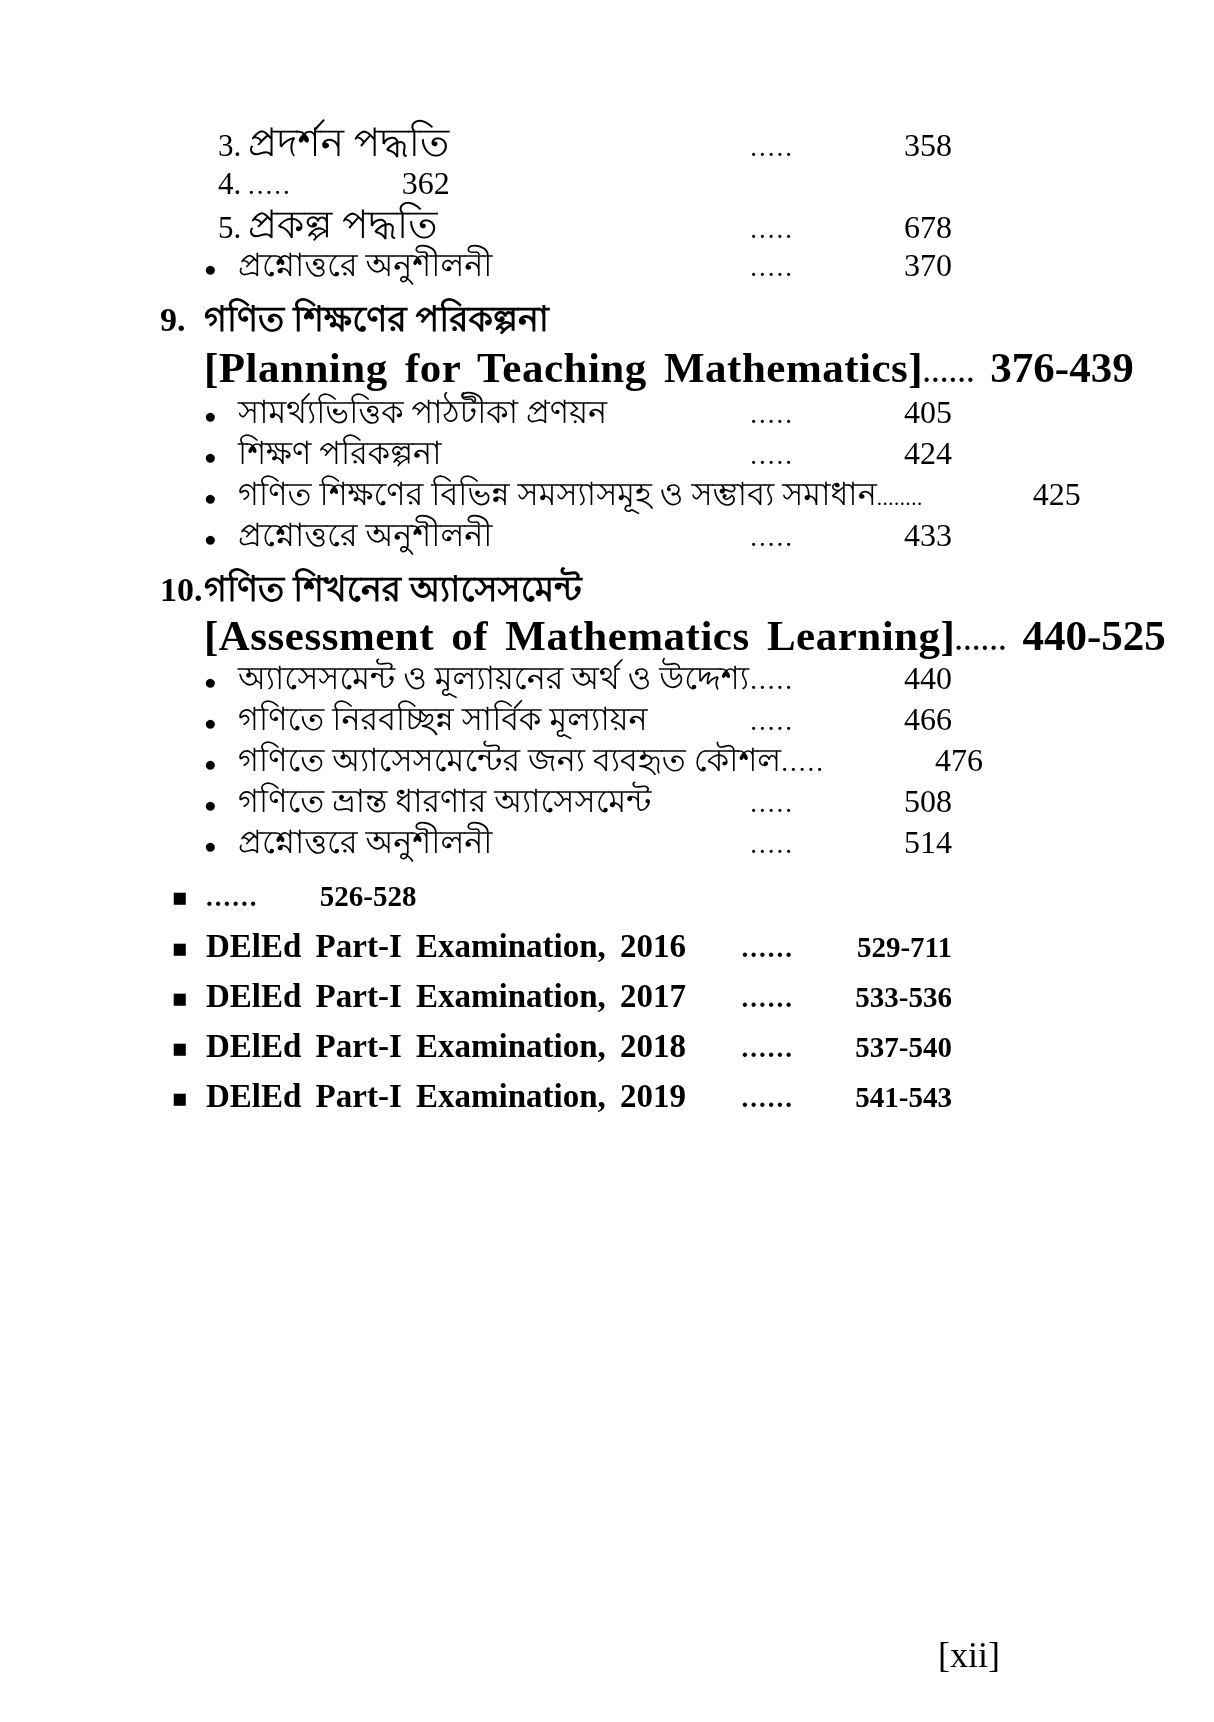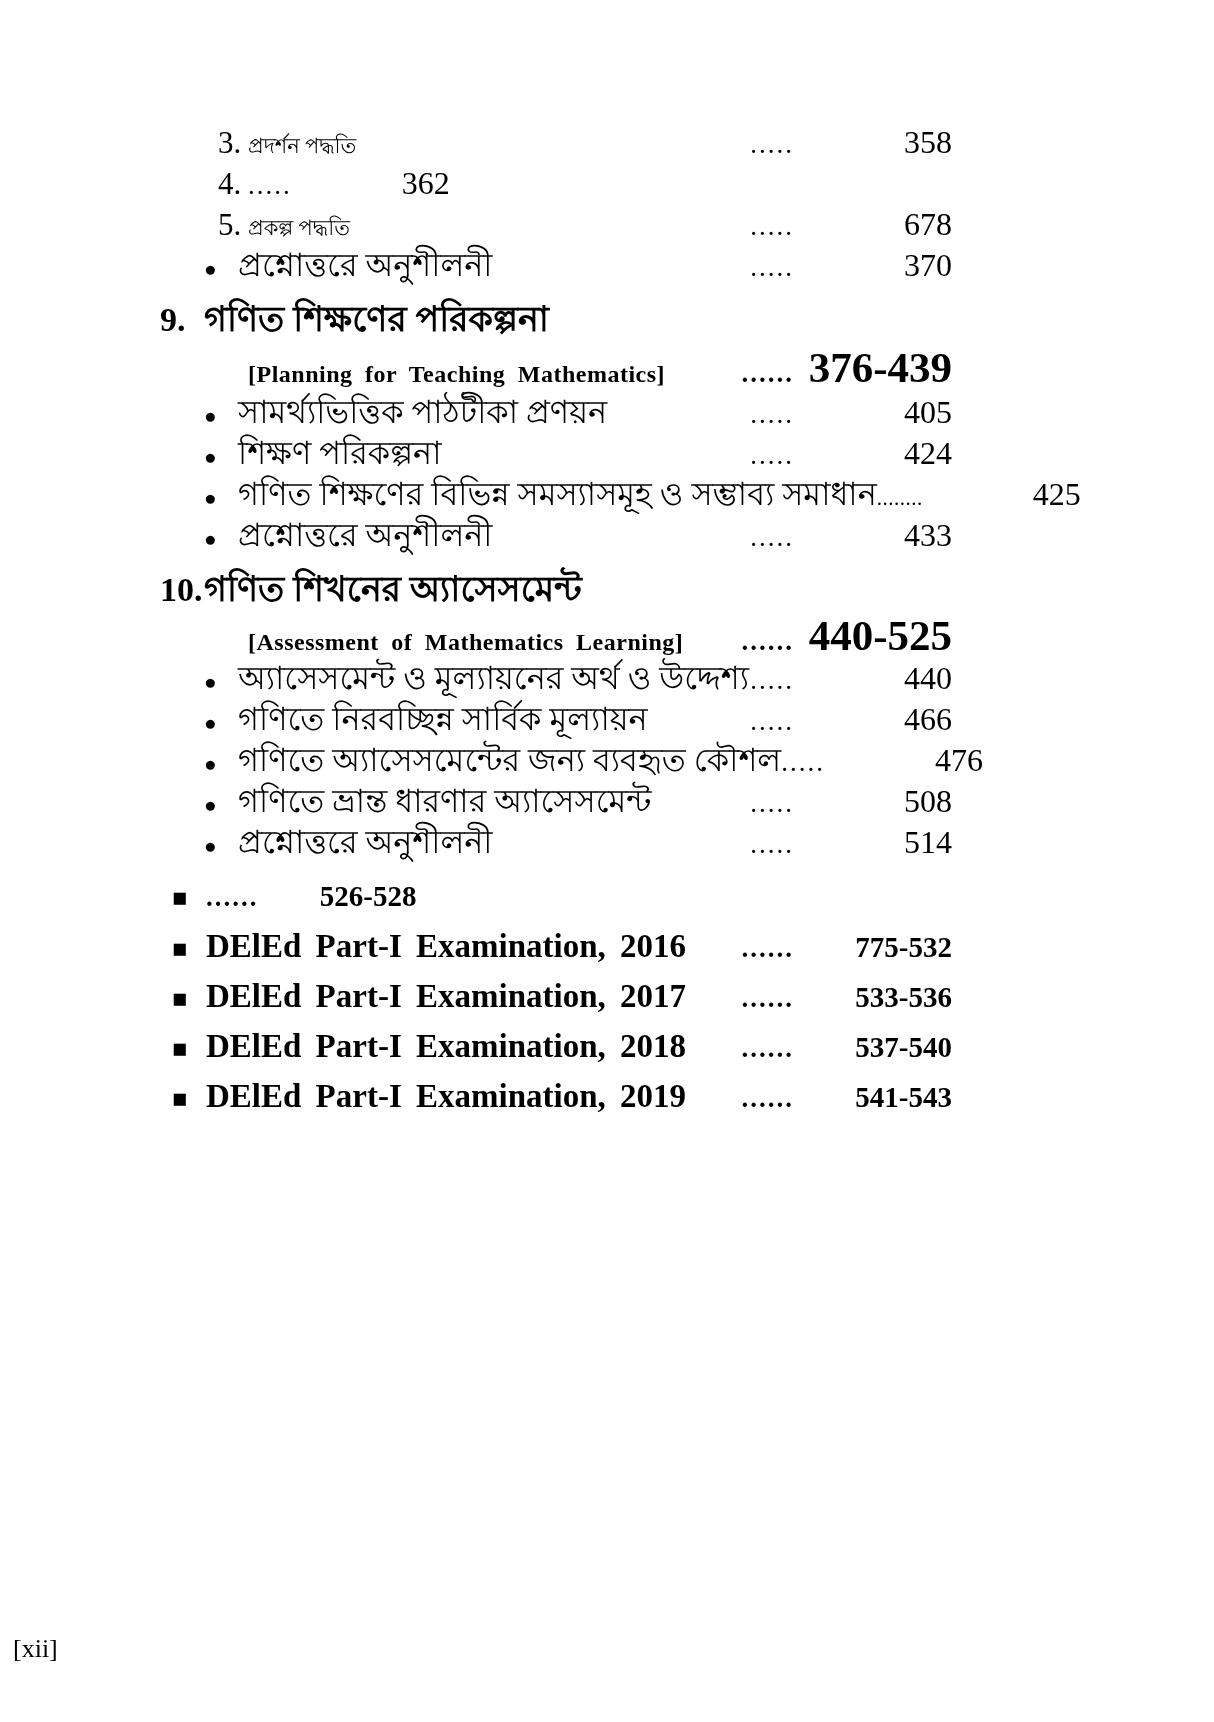--- a/index.html
+++ b/index.html
@@ -35,58 +35,57 @@
   .row .page-num{
     flex:0 0 158px;
     text-align:right;
     font-family:"Liberation Serif",serif;
     font-size:32px;
   }
 
   
   .row.numbered{height:41px;line-height:41px;padding-left:58px;}
   .row.numbered .marker{width:30px;font-size:31px;}
-  .row.numbered .label{font-size:21px;}
+  .row.numbered .label{font-size:39px;}
 
   
   .row.bullet{height:41px;line-height:41px;padding-left:44px;}
   .row.bullet .marker{width:34px;font-size:21px;}
   .row.bullet .label{font-size:32px;}
 
   
   .row.chapter{height:48px;line-height:48px;margin-top:10px;font-weight:bold;}
   .row.chapter .marker{width:44px;font-size:34px;}
   .row.chapter .label{font-size:35px;}
 
   
   .row.subtitle{height:48px;line-height:48px;padding-left:44px;font-weight:bold;}
   .row.subtitle .marker{width:0;}
-  .row.subtitle .label{font-size:24px;letter-spacing:0.5px;word-spacing:6px;margin-left:44px;}
+  .row.subtitle .label{font-size:43px;letter-spacing:0.5px;word-spacing:6px;}
   .row.subtitle .dots{font-weight:bold;}
   .row.subtitle .page-num{font-size:43px;font-weight:bold;}
   .row.subtitle.tight{height:44px;line-height:44px;}
 
   
   .row.exam{height:50px;line-height:50px;padding-left:12px;font-weight:bold;}
   .row.exam .marker{width:34px;font-size:25px;}
   .row.exam .label{font-size:33px;word-spacing:6px;}
   .row.exam .dots{font-weight:bold;}
   .row.exam .page-num{font-size:29px;font-weight:bold;}
   .row.exam.first{margin-top:8px;}
 
   
   .row.long .dots{font-size:21px;letter-spacing:0.5px;}
 
   .footer{
     position:absolute;
     left:0;top:1634px;
     width:1000px;
-    text-align:left;
-    font-size:26px;
-    padding-left:13px;
+    text-align:right;
+    font-size:36px;
   }
 </style>
 </head>
 <body>
 
 <div class="page">
   <div class="toc" id="toc">
       <div class="row numbered">
         <span class="marker">3.</span>
         <span class="label">প্রদর্শন পদ্ধতি</span>
@@ -190,21 +189,21 @@
       </div>
       <div class="row exam first">
         <span class="marker">■</span>
         <span class="dots">......</span>
         <span class="page-num">526-528</span>
       </div>
       <div class="row exam">
         <span class="marker">■</span>
         <span class="label">DElEd Part-I Examination, 2016</span>
         <span class="dots">......</span>
-        <span class="page-num">775-532</span>
+        <span class="page-num">529-711</span>
       </div>
       <div class="row exam">
         <span class="marker">■</span>
         <span class="label">DElEd Part-I Examination, 2017</span>
         <span class="dots">......</span>
         <span class="page-num">533-536</span>
       </div>
       <div class="row exam">
         <span class="marker">■</span>
         <span class="label">DElEd Part-I Examination, 2018</span>

